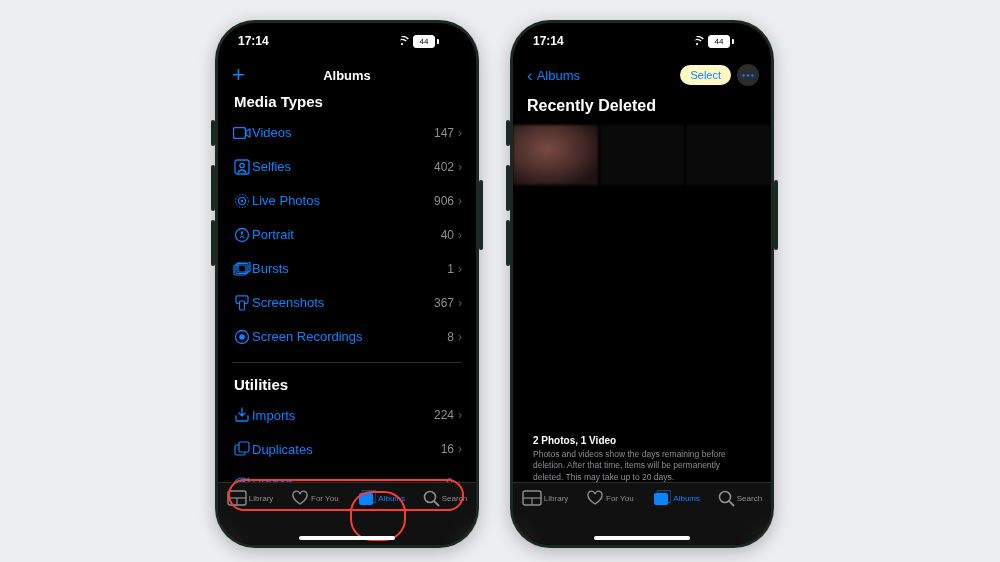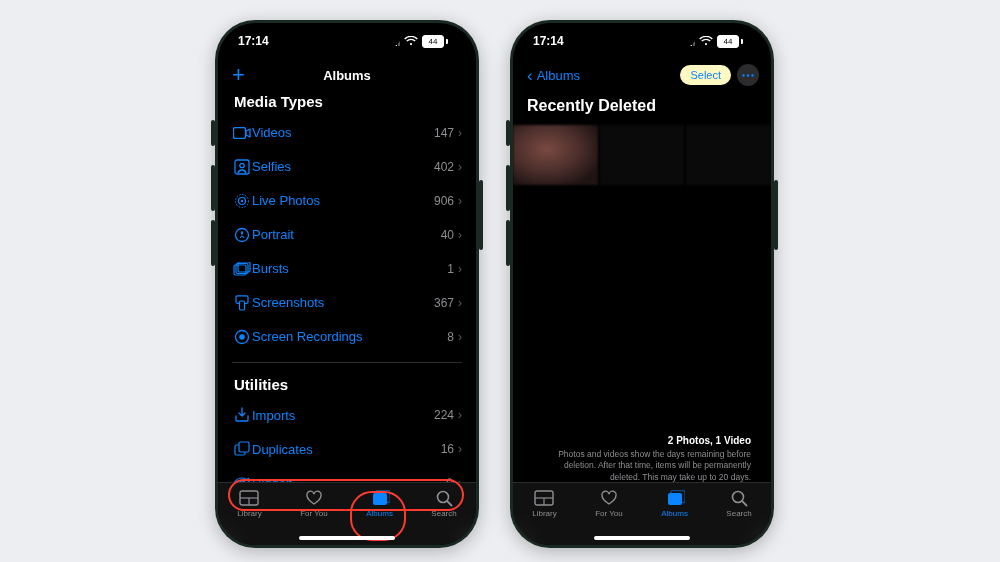--- a/index.html
+++ b/index.html
@@ -7,21 +7,21 @@
   .phone{position:absolute;top:20px;width:258px;height:522px;border-radius:40px;background:#1a2a22;padding:3px;box-shadow:0 4px 18px rgba(0,0,0,.25)}
   .phone.left{left:215px}
   .phone.right{left:510px}
   .bezel{width:100%;height:100%;border-radius:37px;background:#000;position:relative;overflow:hidden}
   .side-btn{position:absolute;background:#1a2a22;border-radius:2px}
   .sbl1{left:-4px;top:100px;width:4px;height:26px}
   .sbl2{left:-4px;top:145px;width:4px;height:46px}
   .sbl3{left:-4px;top:200px;width:4px;height:46px}
   .sbr{right:-4px;top:160px;width:4px;height:70px}
   .notch{position:absolute;top:0;left:50%;transform:translateX(-50%);width:110px;height:26px;background:#000;border-bottom-left-radius:16px;border-bottom-right-radius:16px;z-index:50}
-  .status{position:absolute;top:0;left:0;right:8px;height:36px;display:flex;align-items:center;justify-content:space-between;padding:0 20px;font-size:12px;font-weight:600;color:#fff;z-index:40}
+  .status{position:absolute;top:0;left:0;right:17px;height:36px;display:flex;align-items:center;justify-content:space-between;padding:0 20px;font-size:12px;font-weight:600;color:#fff;z-index:40}
   .status .icons{display:flex;align-items:center;gap:4px}
   .sig{display:inline-flex;align-items:flex-end;gap:1px}
   .sig i{width:2px;background:#fff;display:inline-block}
   .sig i:nth-child(1){height:4px} .sig i:nth-child(2){height:6px} .sig i:nth-child(3){height:8px} .sig i:nth-child(4){height:10px;opacity:.35}
   .batt{display:inline-flex;align-items:center;gap:2px}
   .batt-box{width:20px;height:11px;border:1px solid #fff;border-radius:3px;position:relative;display:flex;align-items:center;justify-content:center;font-size:8px;font-weight:400;color:#000;background:#fff}
   .batt-tip{width:2px;height:5px;background:#fff;border-radius:0 1px 1px 0}
   .screen{position:absolute;inset:0;display:flex;flex-direction:column;color:#fff}
   
   .navbar{margin-top:36px;height:32px;display:flex;align-items:center;justify-content:center;position:relative;font-size:13px;font-weight:600}
@@ -39,30 +39,30 @@
   .row .ic{width:20px;display:flex;align-items:center;justify-content:center;color:#0a84ff}
   .row .lbl{flex:1;color:#0a84ff;font-size:13px}
   .row .cnt{color:#8e8e93;font-size:12px;margin-right:4px}
   .row .chev{color:#5a5a5e;font-size:12px}
   .row .lock{color:#8e8e93;font-size:11px;margin-right:4px}
   .divider{height:0.5px;background:#2c2c2e;margin:8px 0 4px}
   
   .hl{position:absolute;border:2.5px solid #ff3b30;border-radius:18px;pointer-events:none;z-index:60}
   
   .tabbar{height:56px;border-top:0.5px solid #2c2c2e;display:flex;align-items:flex-start;justify-content:space-around;padding-top:6px;background:rgba(20,20,20,.85);backdrop-filter:blur(10px)}
-  .tab{display:flex;flex-direction:column;align-items:center;gap:2px;color:#8e8e93;font-size:8px}
+  .tab{display:flex;align-items:center;gap:2px;color:#8e8e93;font-size:8px}
   .tab.active{color:#0a84ff}
   .tab .ti{height:18px;display:flex;align-items:center;justify-content:center;font-size:15px}
   .home-ind{position:absolute;bottom:5px;left:50%;transform:translateX(-50%);width:96px;height:4px;border-radius:2px;background:#fff;z-index:70}
   
   .page-title{font-size:16px;font-weight:700;margin:6px 0 10px 14px}
   .thumb-row{display:flex;gap:2px;padding:0}
   .thumb{width:85px;height:60px;background:radial-gradient(ellipse at 40% 40%,#7a4a42 0%,#4b2e2b 45%,#1e1413 80%);filter:blur(1.2px)}
   .thumb.t2,.thumb.t3{background:#0a0a0a}
-  .info-block{position:absolute;bottom:62px;left:0;right:0;text-align:right;padding:0 20px}
+  .info-block{position:absolute;bottom:62px;left:0;right:0;text-align:left;padding:0 20px}
   .info-title{font-size:10px;font-weight:600;color:#fff;margin-bottom:3px}
   .info-sub{font-size:8.5px;color:#8e8e93;line-height:1.35}
   svg{display:block}
   .back-chev{font-size:17px;line-height:1}
 </style>
 </head>
 <body>
 <div class="stage">
 
 <div class="phone left">

